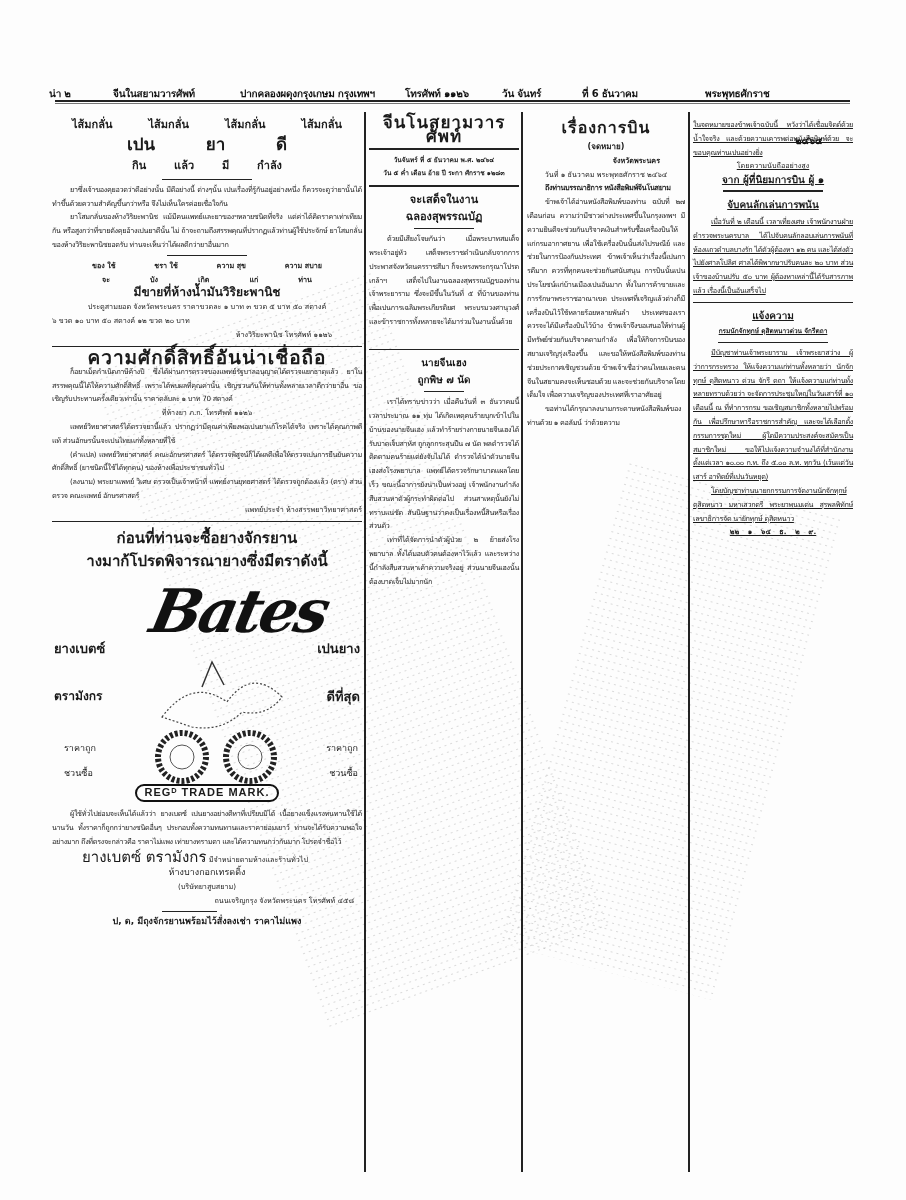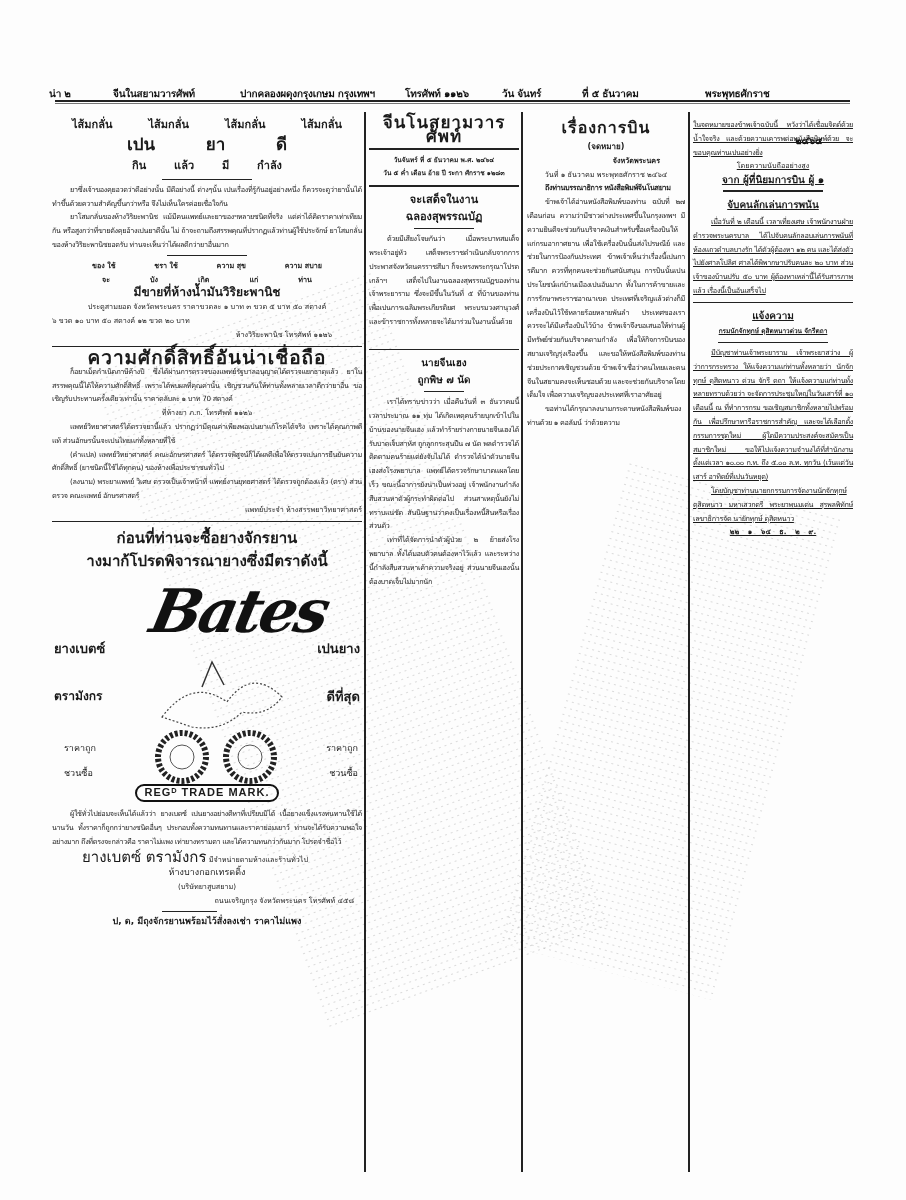--- a/index.html
+++ b/index.html
@@ -34,21 +34,21 @@
 </head>
 <body>
 
 <div class="page">
 
   <span class="hdr" style="left:49px;">น่า ๒</span>
   <span class="hdr" style="left:113px;">จีนในสยามวารศัพท์</span>
   <span class="hdr" style="left:240px;">ปากคลองผดุงกรุงเกษม กรุงเทพฯ</span>
   <span class="hdr" style="left:405px;">โทรศัพท์ ๑๑๒๖</span>
   <span class="hdr" style="left:502px;">วัน จันทร์</span>
-  <span class="hdr" style="left:582px;">ที่ ๕ ธันวาคม</span>
+  <span class="hdr" style="left:582px;">ที่ 6 ธันวาคม</span>
   <span class="hdr" style="left:705px;">พระพุทธศักราช</span>
   <span class="hdr" style="left:795px;margin-top:47px;">๒๔๖๔</span>
   <div class="rule-top"></div>
   <div class="rule-top2"></div>
 
   <div class="vline" style="left:364px; top:112px; height:1060px;"></div>
   <div class="vline" style="left:521px; top:112px; height:1060px;"></div>
   <div class="vline" style="left:688px; top:112px; height:1060px;"></div>
 
   <div class="noise" style="left:200px; top:300px; width:300px; height:700px; transform:rotate(-20deg);"></div>

